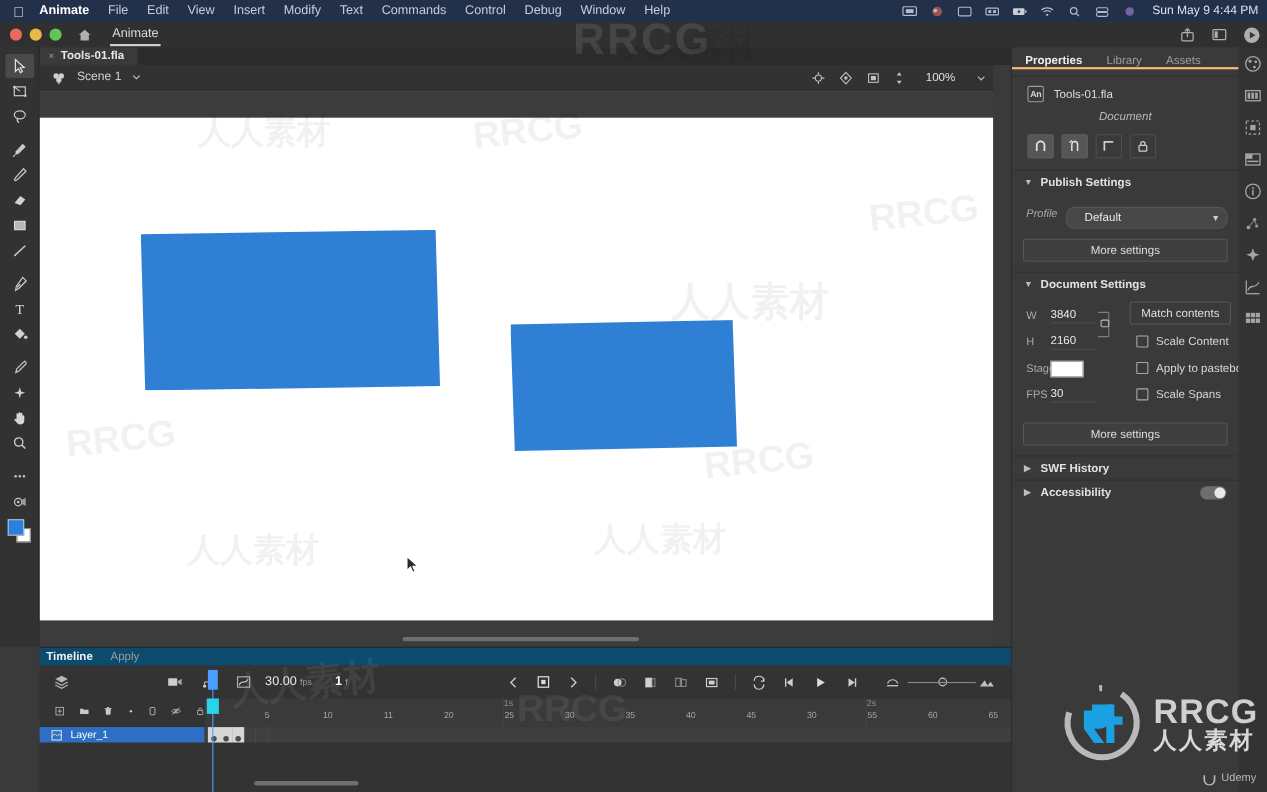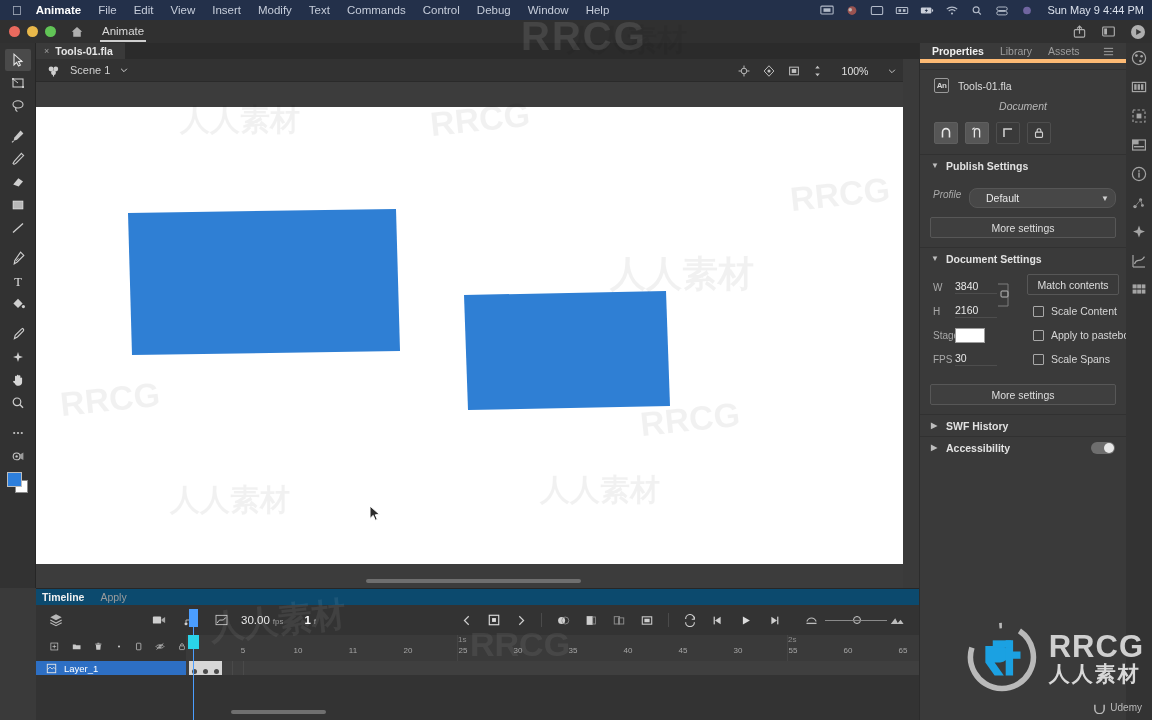--- a/index.html
+++ b/index.html
@@ -95,22 +95,22 @@
     position:absolute; left:330px; bottom:5px; width:215px; height:4px;
     background:#6f6f6f; border-radius:2px;
   }
 
   
   .rightpanel{
     position:absolute; left:919px; top:43px; width:207px; height:677px; background:#3a3a3a;
     border-left:1px solid #2c2c2c;
   }
   .panel-tabs{
-    height:20px; display:flex; align-items:center; gap:16px; padding:0 12px;
-    background:#3a3a3a; border-bottom:4px solid #fdba74;
+    height:20px; display:flex; align-items:flex-end; gap:22px; padding:0 12px;
+    background:#3a3a3a; border-bottom:2px solid #fdba74;
   }
   .panel-tabs .pt{ font-size:10.5px; color:#9d9d9d;}
   .panel-tabs .pt.act{ color:#efefef; font-weight:bold;}
   .panel-tabs .menuico{ margin-left:auto; opacity:.7;}
   .segrow{
     display:flex; height:22px; margin:5px 6px 0 6px; background:#3a3a3a;
   }
   .seg{
     flex:1; display:flex; align-items:center; justify-content:center;
     font-size:10.5px; color:#b6b6b6; border-radius:2px;
@@ -152,21 +152,21 @@
     background:#3f3f3f;
   }
   .dsgrid{ position:relative; padding:6px 0 4px 0; }
   .dsrow{ display:flex; align-items:center; height:24px; padding-left:13px;}
   .dslab{ font-size:10px; color:#a9a9a9; width:22px;}
   .numf{
     width:42px; font-size:10.5px; color:#e8e8e8; border-bottom:1px solid #4d4d4d;
     padding-bottom:1px;
   }
   .linkbrace{ position:absolute; left:78px; top:10px; width:14px; height:32px;}
-  .cbrow{ position:absolute; display:flex; align-items:flex-end; gap:7px; left:113px;}
+  .cbrow{ position:absolute; display:flex; align-items:flex-start; gap:7px; left:113px;}
   .cbx{ width:11px; height:11px; border:1px solid #a8a8a8; border-radius:1px;}
   .cblab{ font-size:10.5px; color:#d6d6d6; white-space:nowrap;}
   .matchbtn{
     position:absolute; left:107px; top:5px; width:92px; height:21px;
     border:1px solid #575757; border-radius:2px; display:flex; align-items:center;
     justify-content:center; font-size:10.5px; color:#dedede;
   }
   .stageswatch{ width:30px; height:15px; background:#fff; border:1px solid #9c9c9c;}
   .toggle{
     position:absolute; right:11px; width:24px; height:12px; border-radius:6px; background:#6e6e6e;

